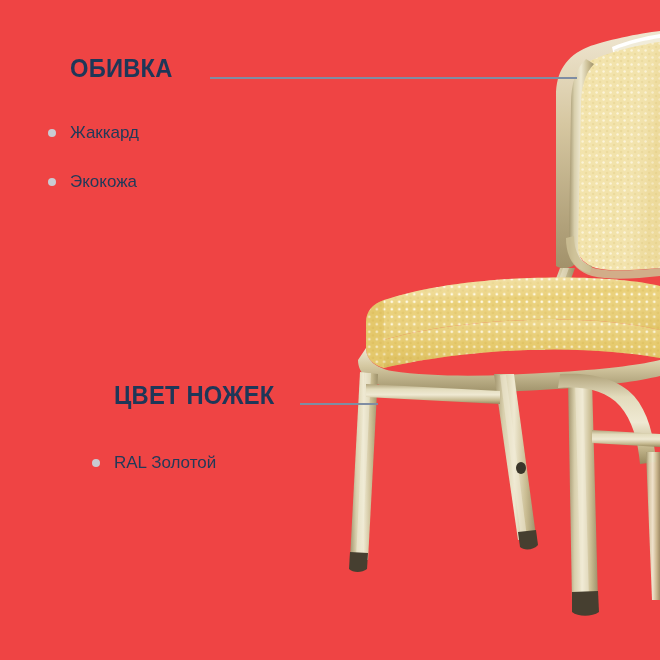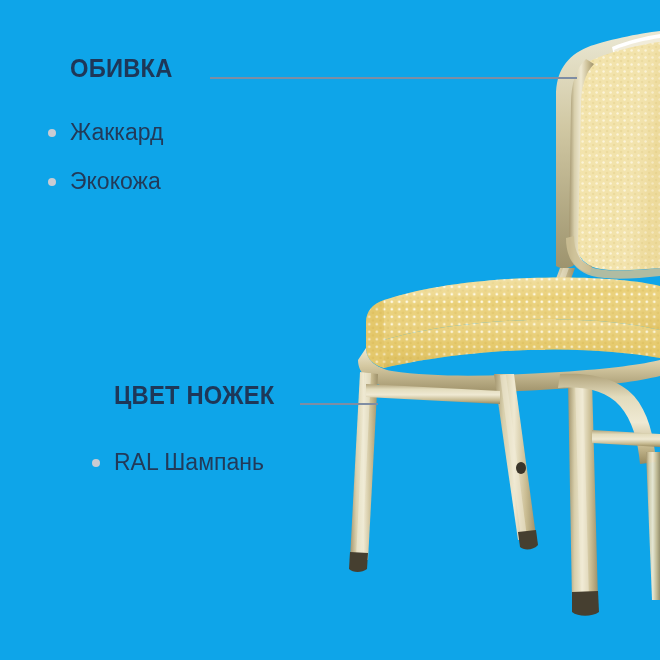--- a/index.html
+++ b/index.html
@@ -7,21 +7,21 @@
     padding: 0;
     background: #ffffff;
   }
   body {
     font-family: "Liberation Sans", "DejaVu Sans", sans-serif;
   }
   #page {
     position: relative;
     width: 660px;
     height: 660px;
-    background: #0ea5e9;
+    background: #ef4444;
     overflow: hidden;
   }
 
   
   #product-photo {
     position: absolute;
     left: 0;
     top: 0;
     width: 660px;
     height: 660px;
@@ -66,21 +66,21 @@
   .anno-bullet {
     width: 8px;
     height: 8px;
     border-radius: 50%;
     background: #c9cbd2;
     flex: 0 0 auto;
     margin-left: -22px;
     margin-right: 14px;
   }
   .anno-label {
-    font-size: 23px;
+    font-size: 17px;
     font-weight: 400;
     color: #223a59;
     line-height: 1;
     white-space: nowrap;
   }
 
   
   .leader-line {
     position: absolute;
     height: 2px;
@@ -280,18 +280,18 @@
         <span class="anno-label">Экокожа</span>
       </li>
     </ul>
   </div>
 
   <div class="anno-block" id="block-legcolor">
     <h2 class="anno-heading">ЦВЕТ НОЖЕК</h2>
     <ul class="anno-list">
       <li class="anno-item">
         <span class="anno-bullet"></span>
-        <span class="anno-label">RAL Шампань</span>
+        <span class="anno-label">RAL Золотой</span>
       </li>
     </ul>
   </div>
 
 </div>
 
 </body></html>

